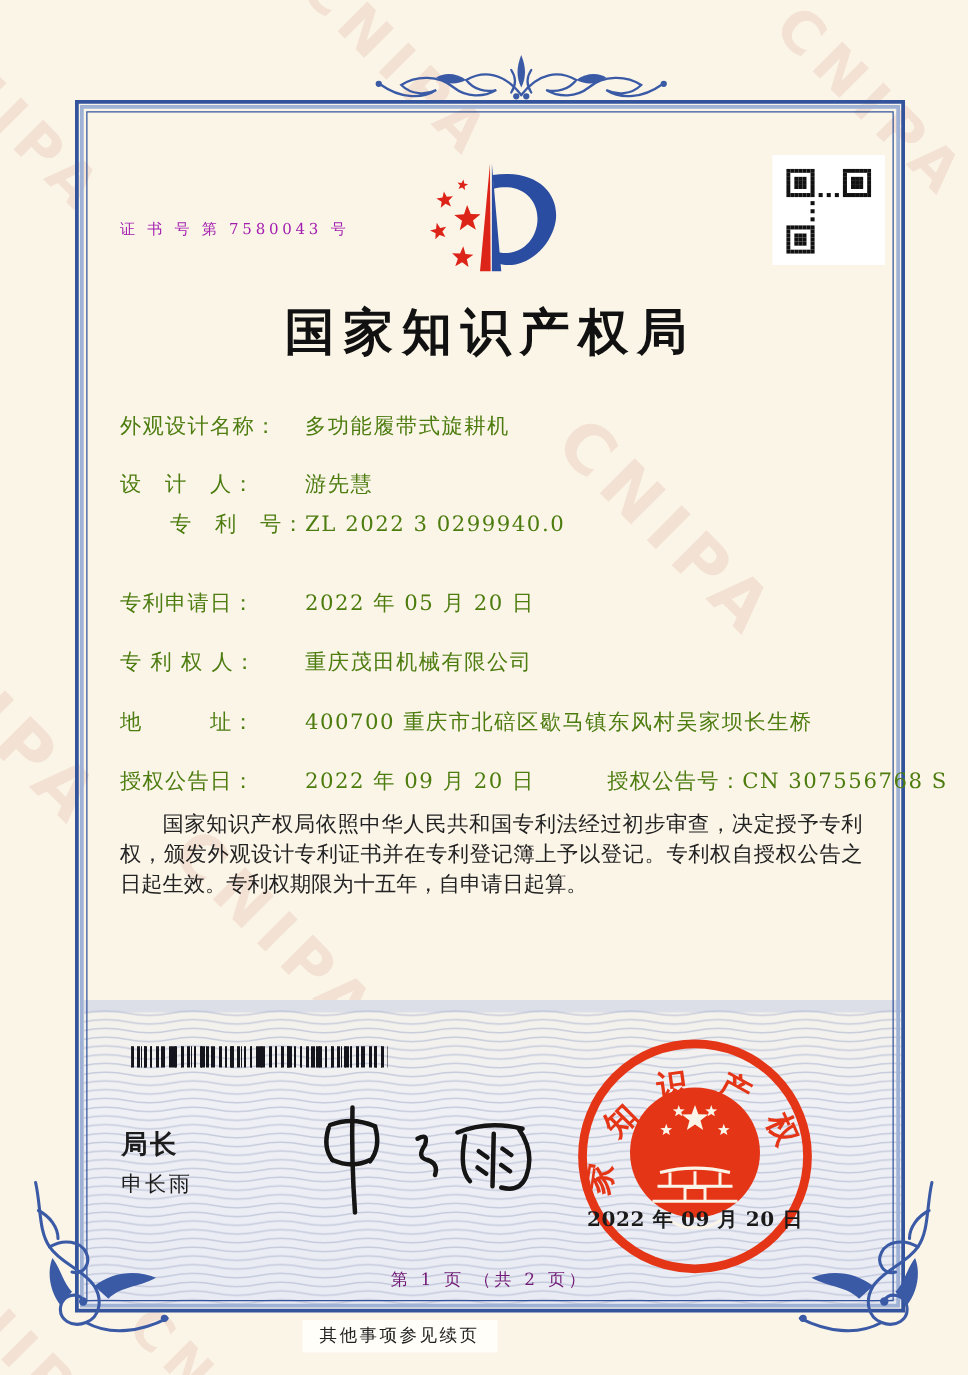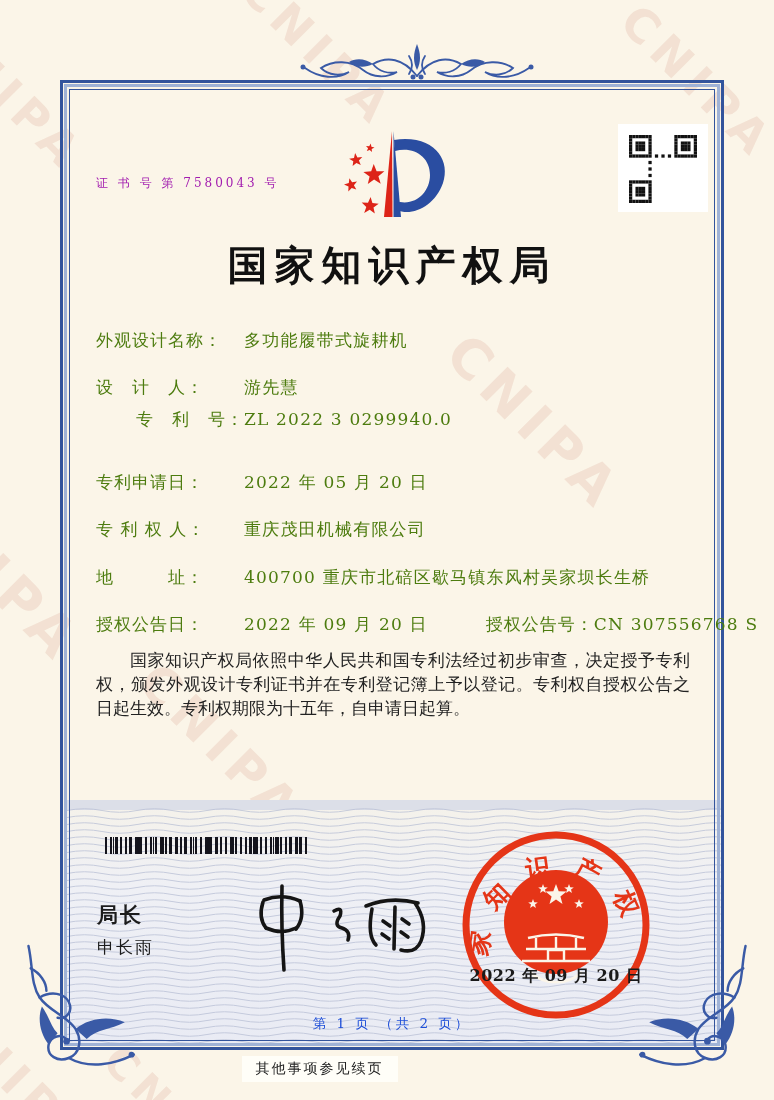--- a/index.html
+++ b/index.html
@@ -42,21 +42,21 @@
   
   .signtitle{position:absolute;left:97px;top:901px;z-index:4;font-size:21px;font-weight:600;
              color:#1c1c1c;font-family:"DejaVu Sans","Liberation Sans",sans-serif;letter-spacing:2px;}
   .signname{position:absolute;left:97px;top:936px;z-index:4;font-size:17px;font-weight:400;
             color:#1c1c1c;font-family:"DejaVu Sans","Liberation Sans",sans-serif;letter-spacing:2px;}
   .sigsvg{position:absolute;left:230px;top:878px;z-index:5;}
   
   .seal{position:absolute;left:456px;top:825px;width:200px;height:200px;z-index:6;}
   
   .pageinfo{position:absolute;left:60px;top:1015px;width:664px;text-align:center;z-index:4;
-            font-size:13.5px;letter-spacing:3px;color:#1d4ed8;}
+            font-size:13.5px;letter-spacing:3px;color:#701a75;}
   .contwrap{position:absolute;left:0;top:1056px;width:639px;text-align:center;z-index:4;}
   .contnote{display:inline-block;background:#fffef8;padding:4px 14px;font-size:14px;
             letter-spacing:2px;color:#222;}
   .orn{position:absolute;left:0;top:0;z-index:5;pointer-events:none;}
   .logo{position:absolute;left:334px;top:127px;z-index:4;}
 </style>
 </head>
 <body>
 
 <div class="wm" style="left:-42px;top:6px;">CNIPA</div>

